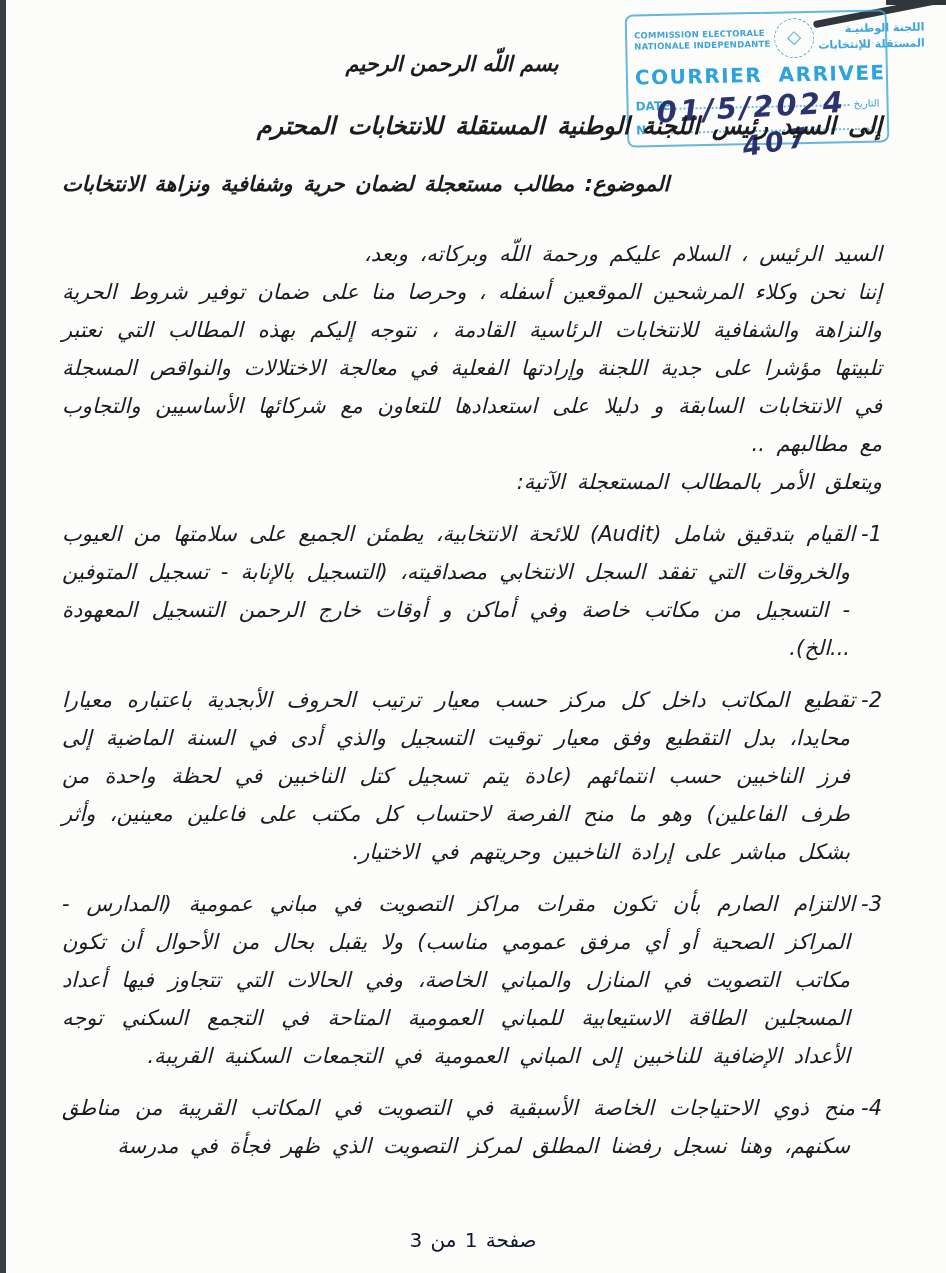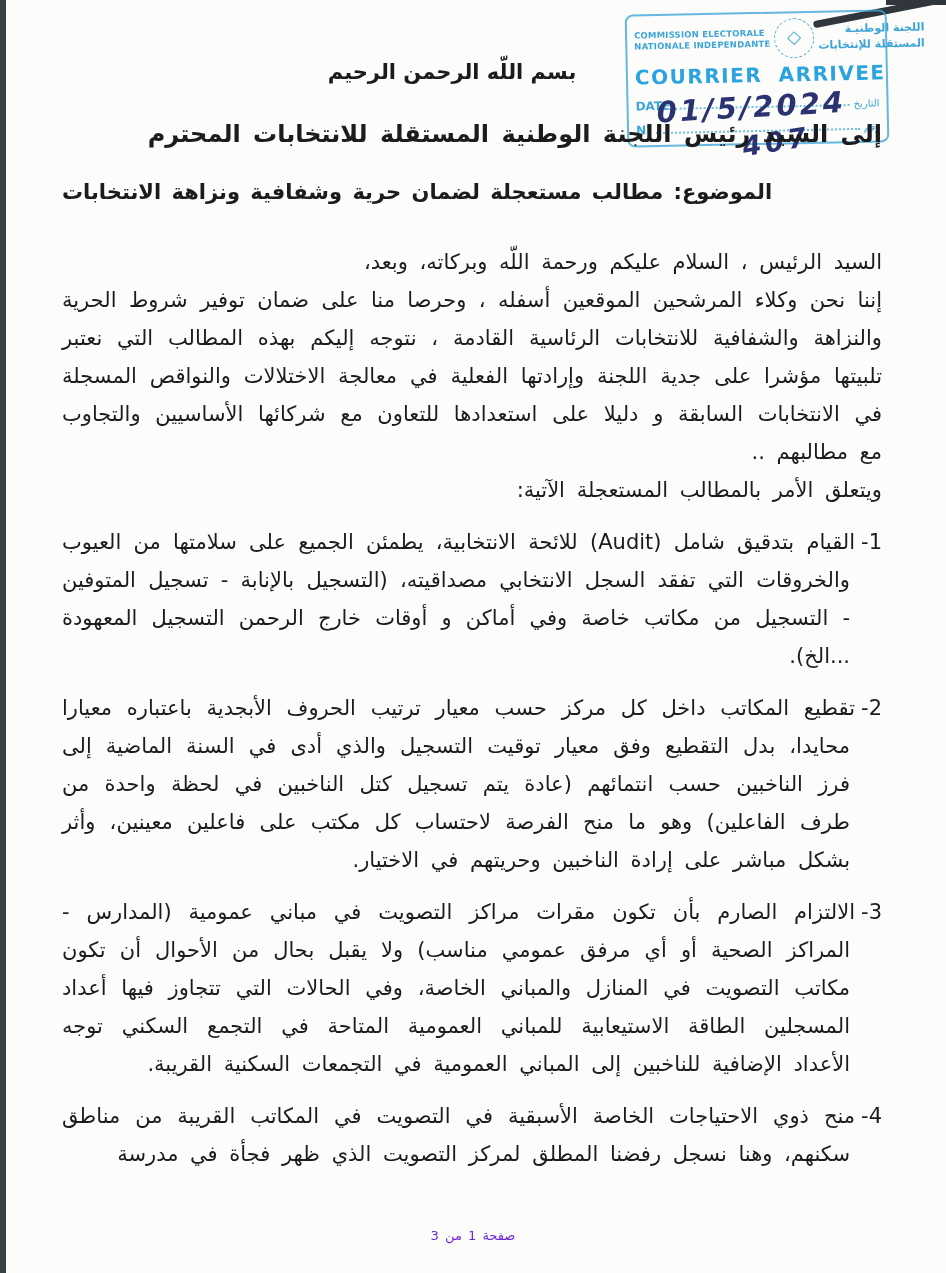--- a/index.html
+++ b/index.html
@@ -11,34 +11,34 @@
     font-family:"DejaVu Sans",sans-serif;
     color:#1c1c1e;
   }
   
   .scan-edge-left{position:absolute;left:0;top:0;bottom:0;width:6px;background:#3a4046;}
   .scan-streak-topright{position:absolute;top:6px;right:-26px;width:160px;height:7px;
     background:#30363c;transform:rotate(-11deg);border-radius:3px;}
   .scan-corner{position:absolute;top:0;right:0;width:60px;height:5px;background:#30363c;}
 
   
-  .doc{position:absolute;left:62px;right:64px;top:8px;direction:rtl;}
+  .doc{position:absolute;left:62px;right:64px;top:0;direction:rtl;font-style:italic;}
   .basmala{margin-top:52px;text-align:center;transform:translateX(-20px);
     font-size:21px;font-weight:bold;}
   .title{margin-top:36px;font-size:24px;font-weight:bold;text-align:right;word-spacing:4px;}
   .subject{margin-top:32px;font-size:21px;font-weight:bold;text-align:left;word-spacing:3px;}
   .body-text{margin-top:39px;font-size:21px;line-height:38px;word-spacing:5px;
     text-align:justify;}
   .greeting{text-align:right;}
   .intro{text-align:justify;}
   .lead{}
   .demand{margin-top:14px;padding-right:32px;text-indent:-32px;text-align:justify;}
   .demand .num{margin-left:6px;}
   .footer{position:absolute;top:1228px;left:0;width:946px;text-align:center;
-    font-size:13px;direction:rtl;color:#6d28d9;word-spacing:2px;}
+    font-size:20px;direction:rtl;color:#0f172a;word-spacing:2px;}
 
   
   .stamp{position:absolute;top:12px;right:58px;width:262px;transform:rotate(-1.2deg);}
   .stamp-box{border:2px solid rgba(63,165,216,.8);border-radius:8px;padding:5px 7px 8px;
     background:rgba(255,255,255,0);}
   .stamp-head{display:flex;direction:ltr;align-items:center;gap:4px;color:#3fa5d8;}
   .stamp-fr{font-size:8.5px;font-weight:bold;line-height:1.35;letter-spacing:.2px;
     text-transform:uppercase;white-space:nowrap;}
   .stamp-seal{width:38px;height:38px;border:1.5px dashed #4fadd d;border:1.5px dashed #4faddd;
     border-radius:50%;flex:0 0 auto;display:flex;align-items:center;justify-content:center;}

